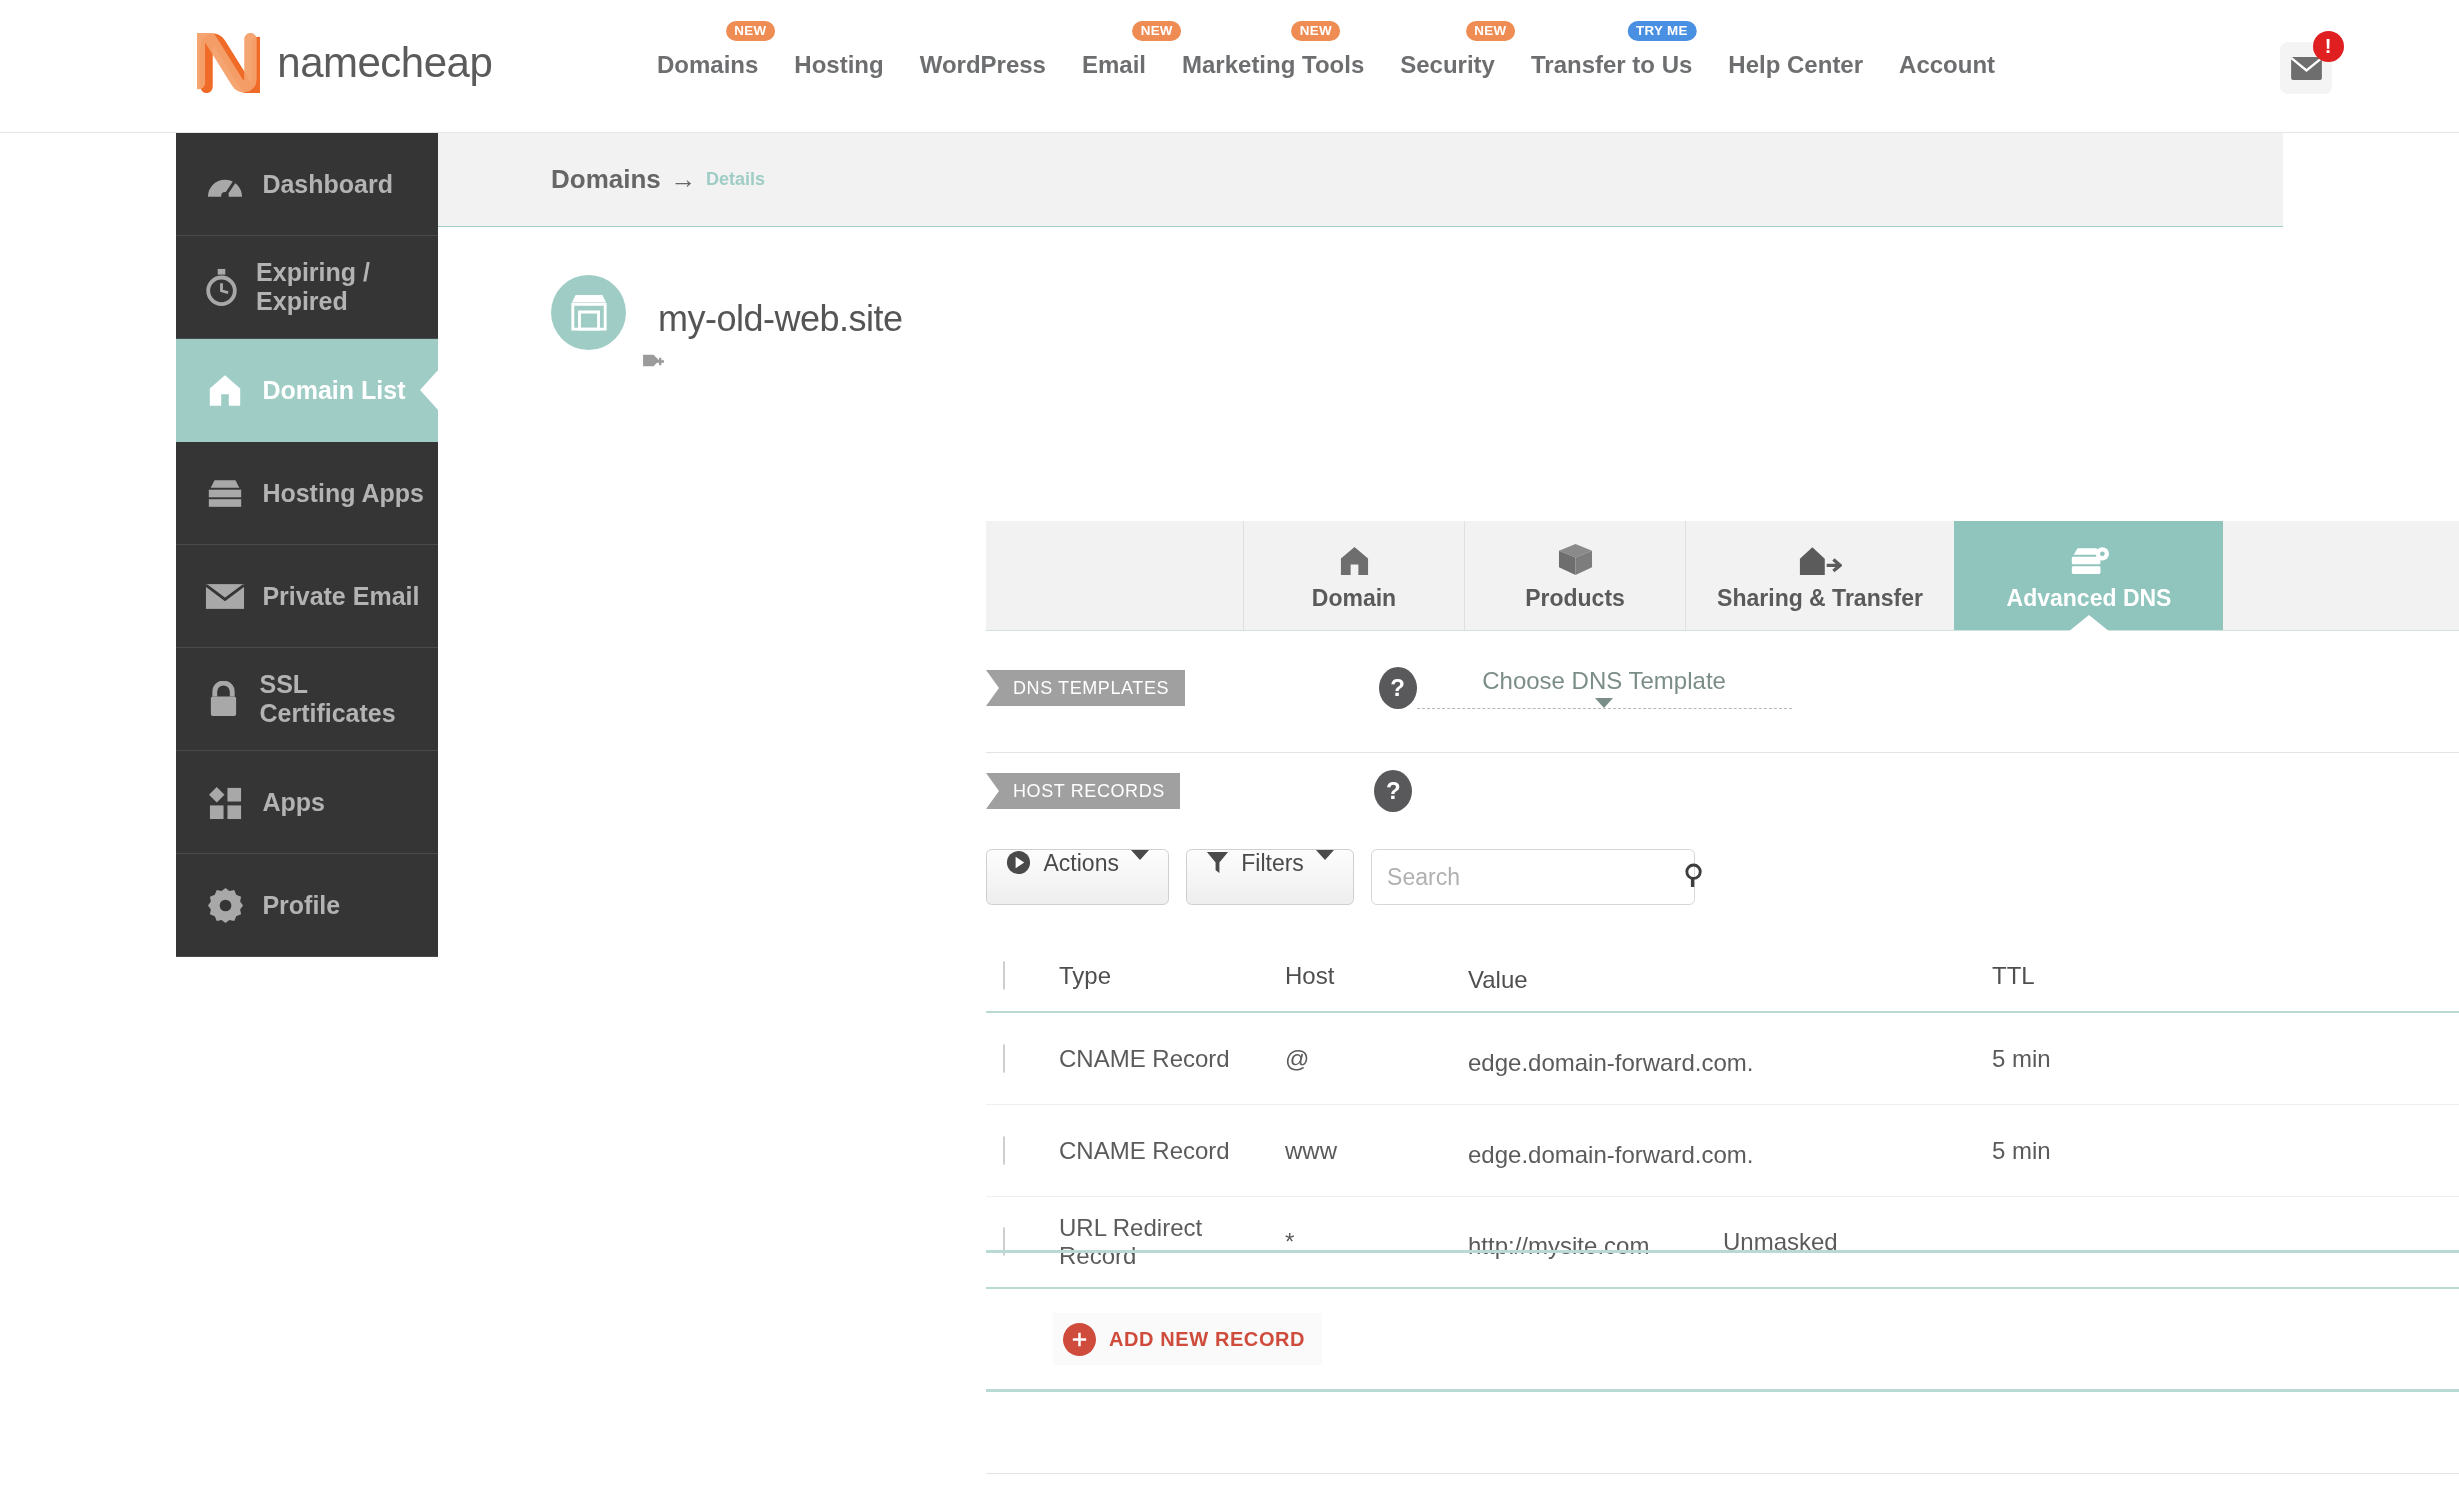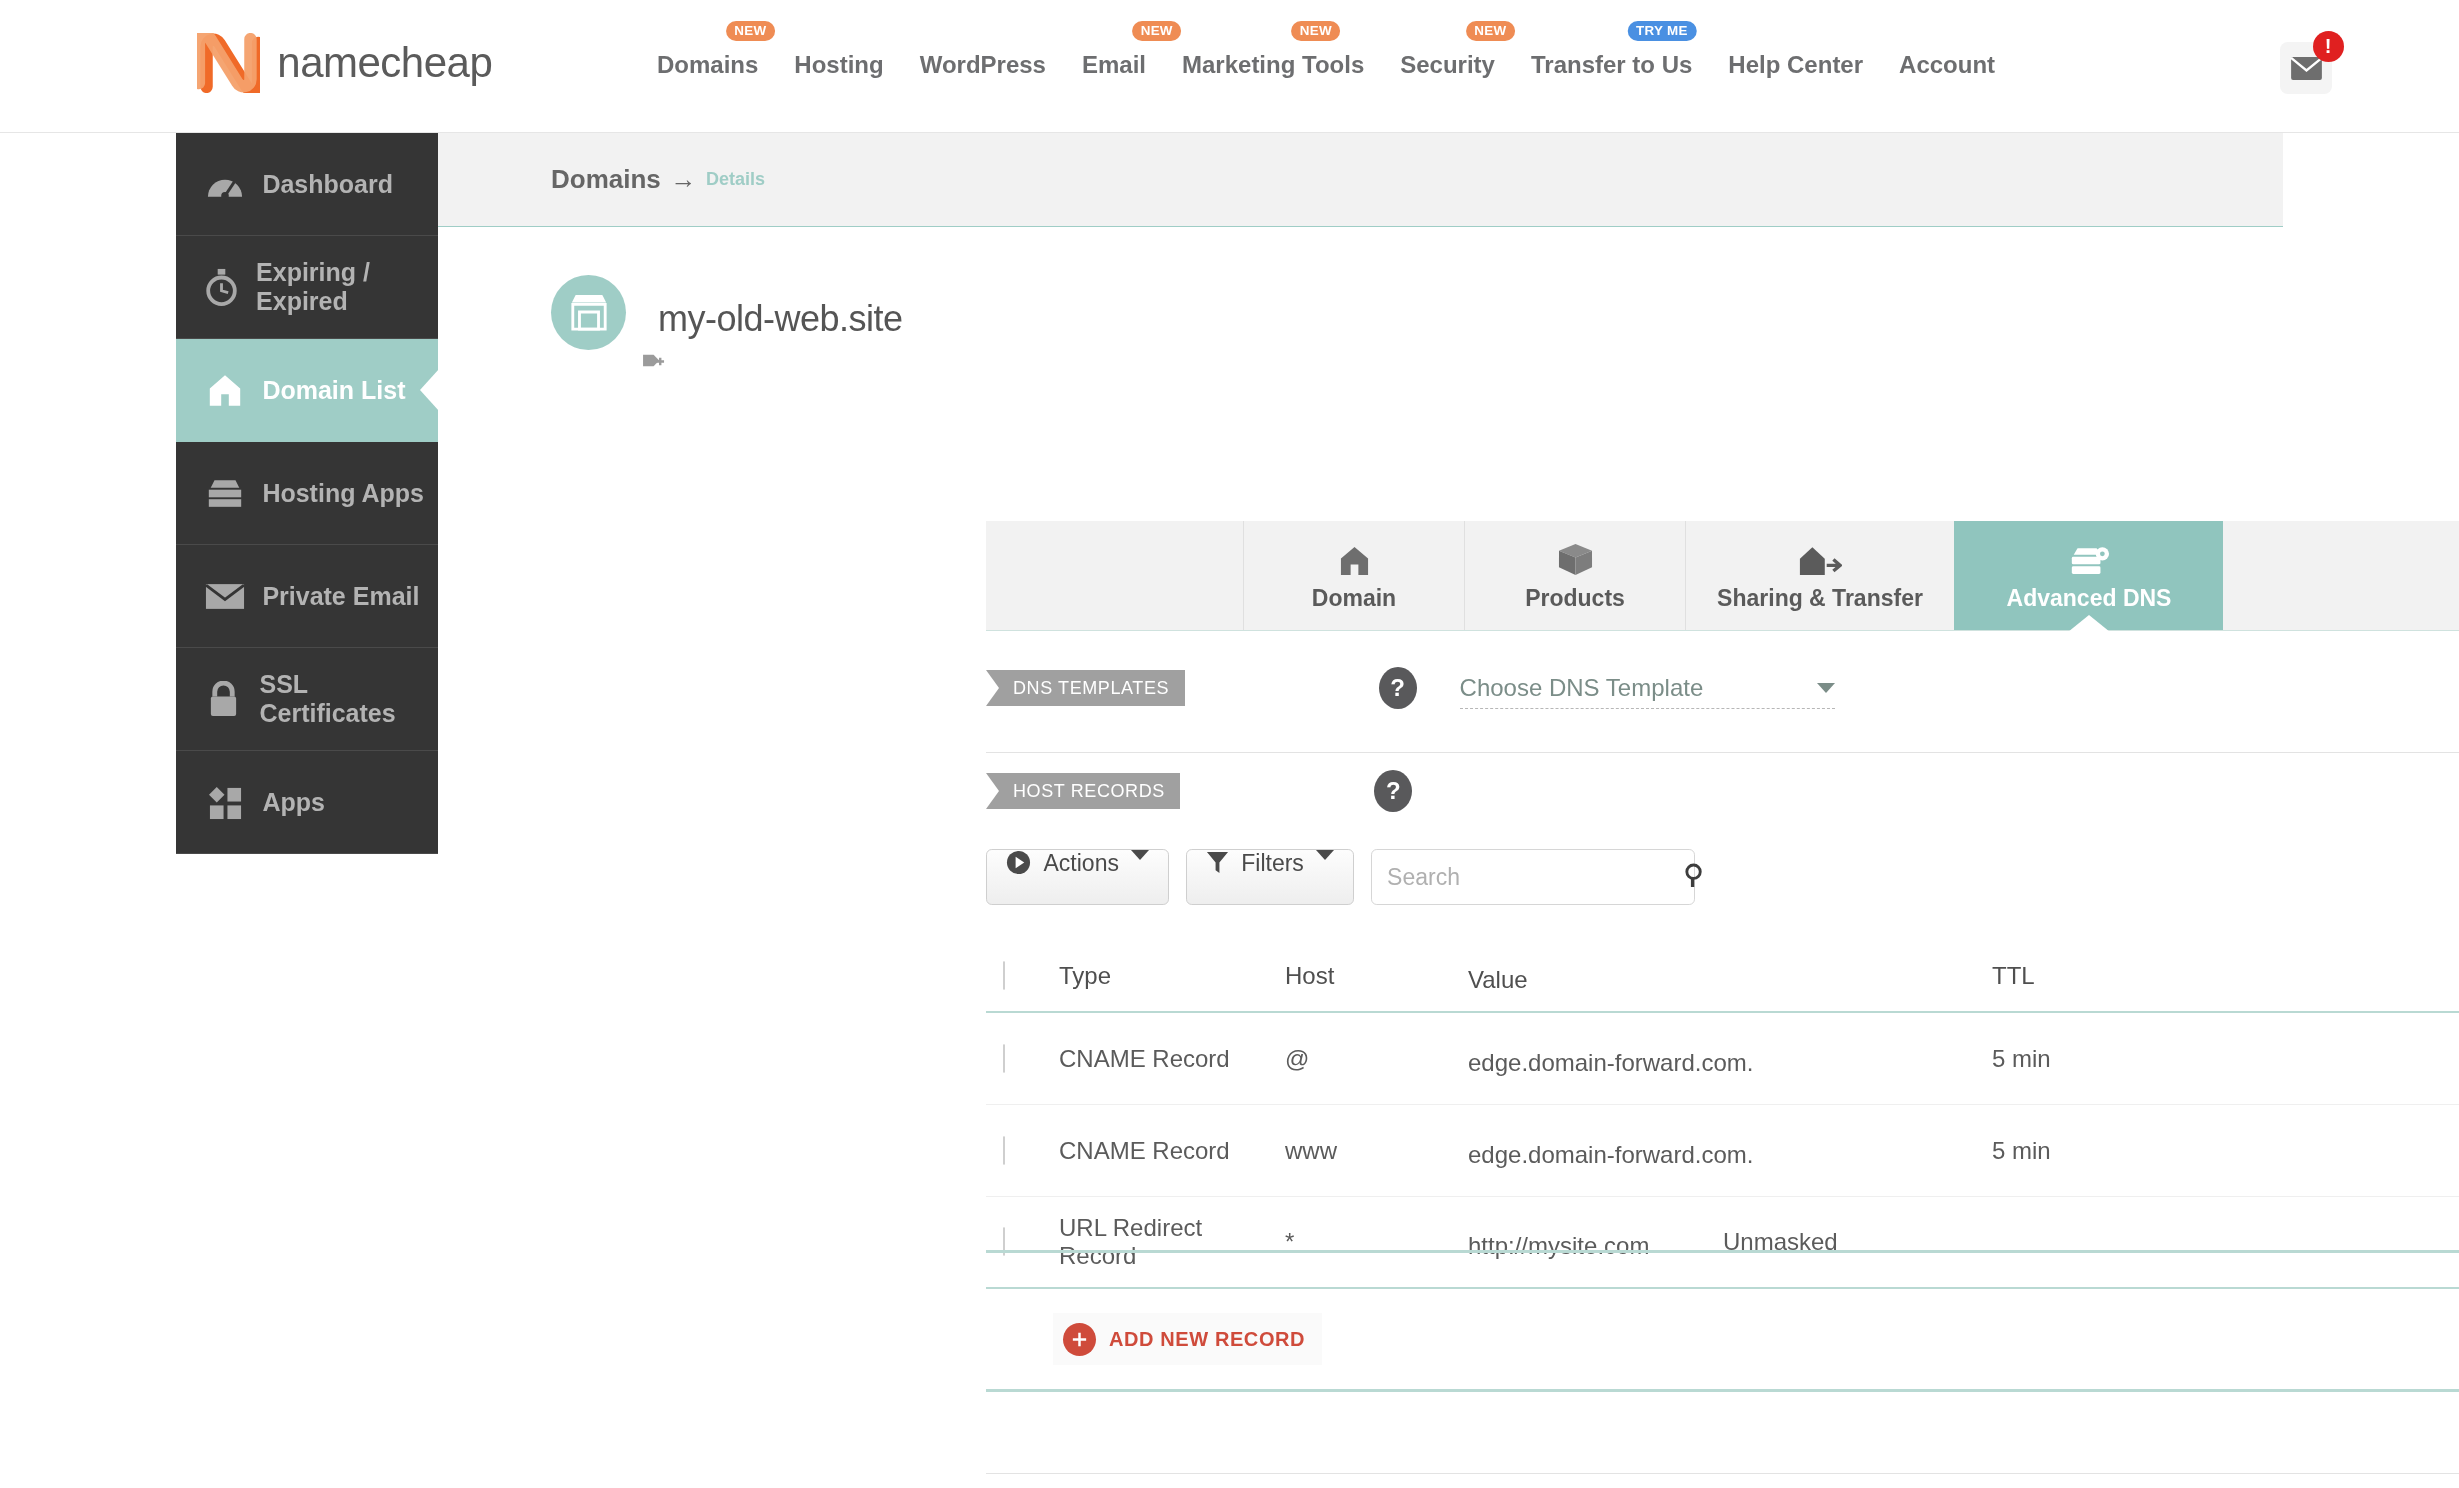--- a/index.html
+++ b/index.html
@@ -351,20 +351,29 @@
       <svg width="37" height="35" viewBox="0 0 38 36">
           <path d="M10 2 L18 10 L10 18 L2 10 Z" fill="#a8a8a8"></path>
           <rect x="21" y="3" width="14" height="14" fill="#a8a8a8"></rect>
           <rect x="3" y="21" width="14" height="14" fill="#a8a8a8"></rect>
           <rect x="21" y="21" width="14" height="14" fill="#a8a8a8"></rect>
         </svg>
     </span>
     <span>Apps</span>
   </div>
 
+  <div class="side-item">
+    <span class="s-ico">
+      <svg width="37" height="37" viewBox="0 0 38 38">
+          <path d="M19 1 l4 3 l5 -1 l2 5 l5 2 l-1 5 l3 4 l-3 4 l1 5 l-5 2 l-2 5 l-5 -1 l-4 3 l-4 -3 l-5 1 l-2 -5 l-5 -2 l1 -5 l-3 -4 l3 -4 l-1 -5 l5 -2 l2 -5 l5 1 Z" fill="#a8a8a8"></path>
+          <circle cx="19" cy="19" r="6" fill="#353535"></circle>
+        </svg>
+    </span>
+    <span>Profile</span>
+  </div>
 </aside>
 
 <div class="content">
 
   <div class="breadcrumb-bar">
     <span class="bc-text">Domains</span>
     <span class="bc-sep">→</span>
     <span class="bc-current">Details</span>
   </div>
 
@@ -426,21 +435,21 @@
             <circle cx="36" cy="8" r="2.5" fill="#90c5be"></circle>
           </svg>
       </span>
       <span>Advanced DNS</span>
     </div>
   </div>
 
   <div class="section-row" style="top:534px;">
     <span class="ribbon">DNS TEMPLATES</span>
     <span class="help-dot" style="margin-left:194px;">?</span>
-    <span class="dashed-select" style="margin-left:43px;">
+    <span class="dashed-select" style="flex-direction:column;">
       <span>Choose DNS Template</span>
       <span class="caret-down"></span>
     </span>
   </div>
 
   <div class="hr-light" style="top:619px;"></div>
 
   <div class="section-row" style="top:637px;">
     <span class="ribbon">HOST RECORDS</span>
     <span class="help-dot" style="margin-left:194px;">?</span>

